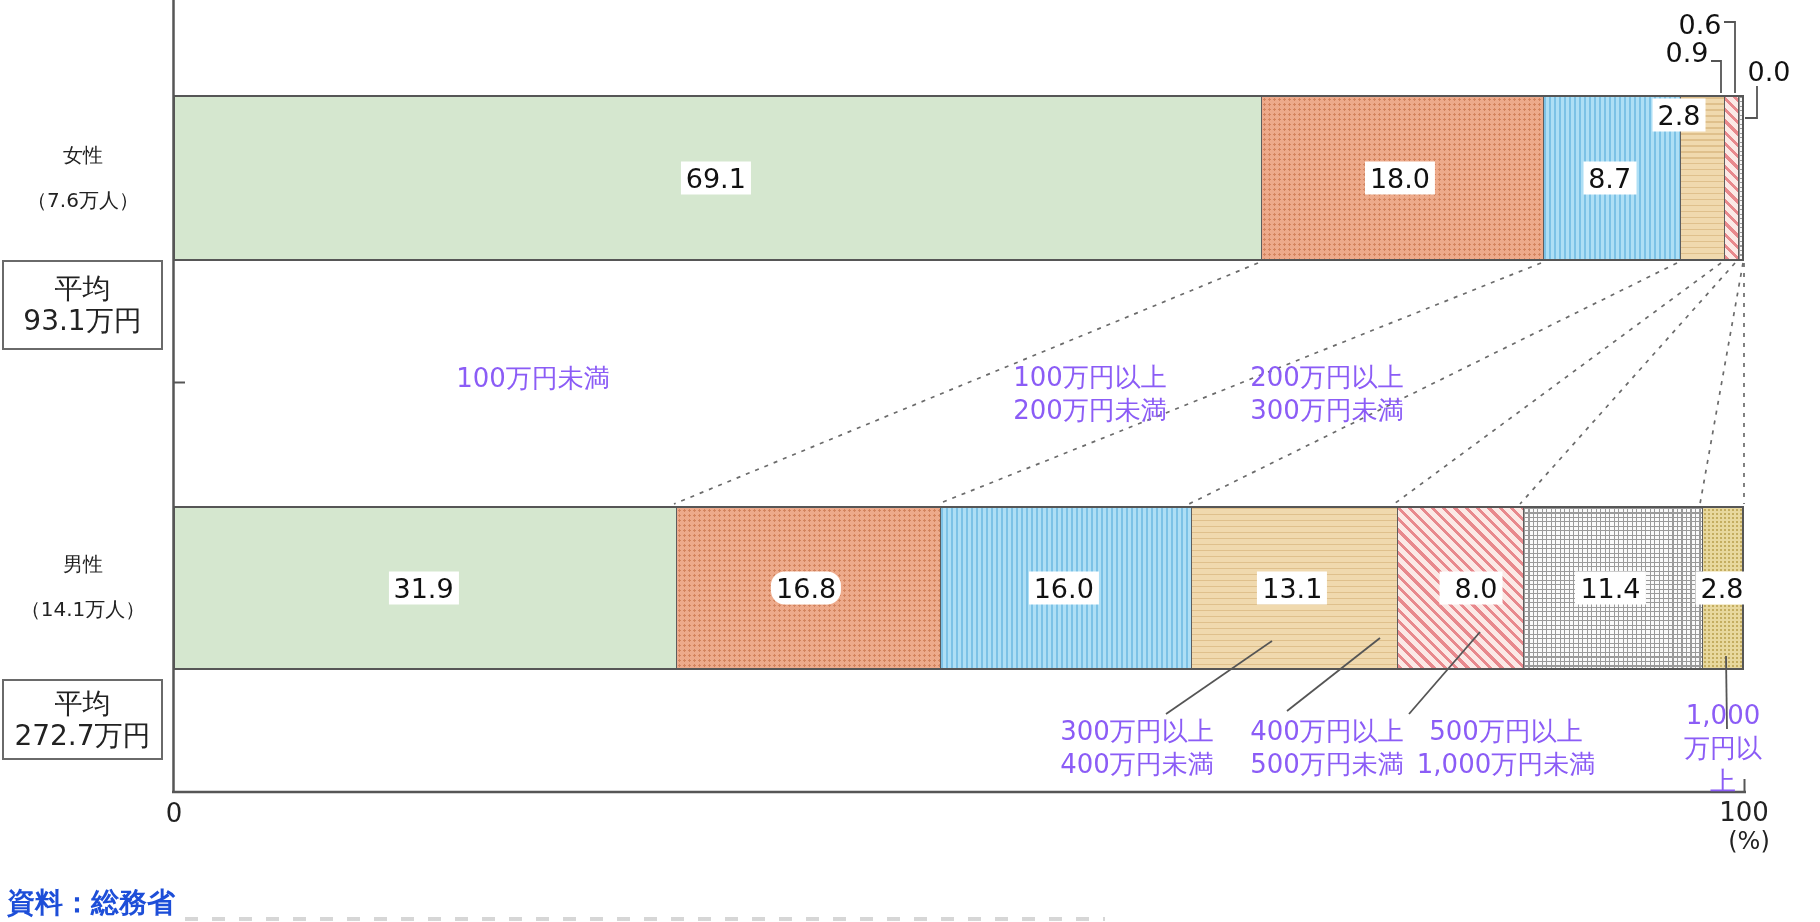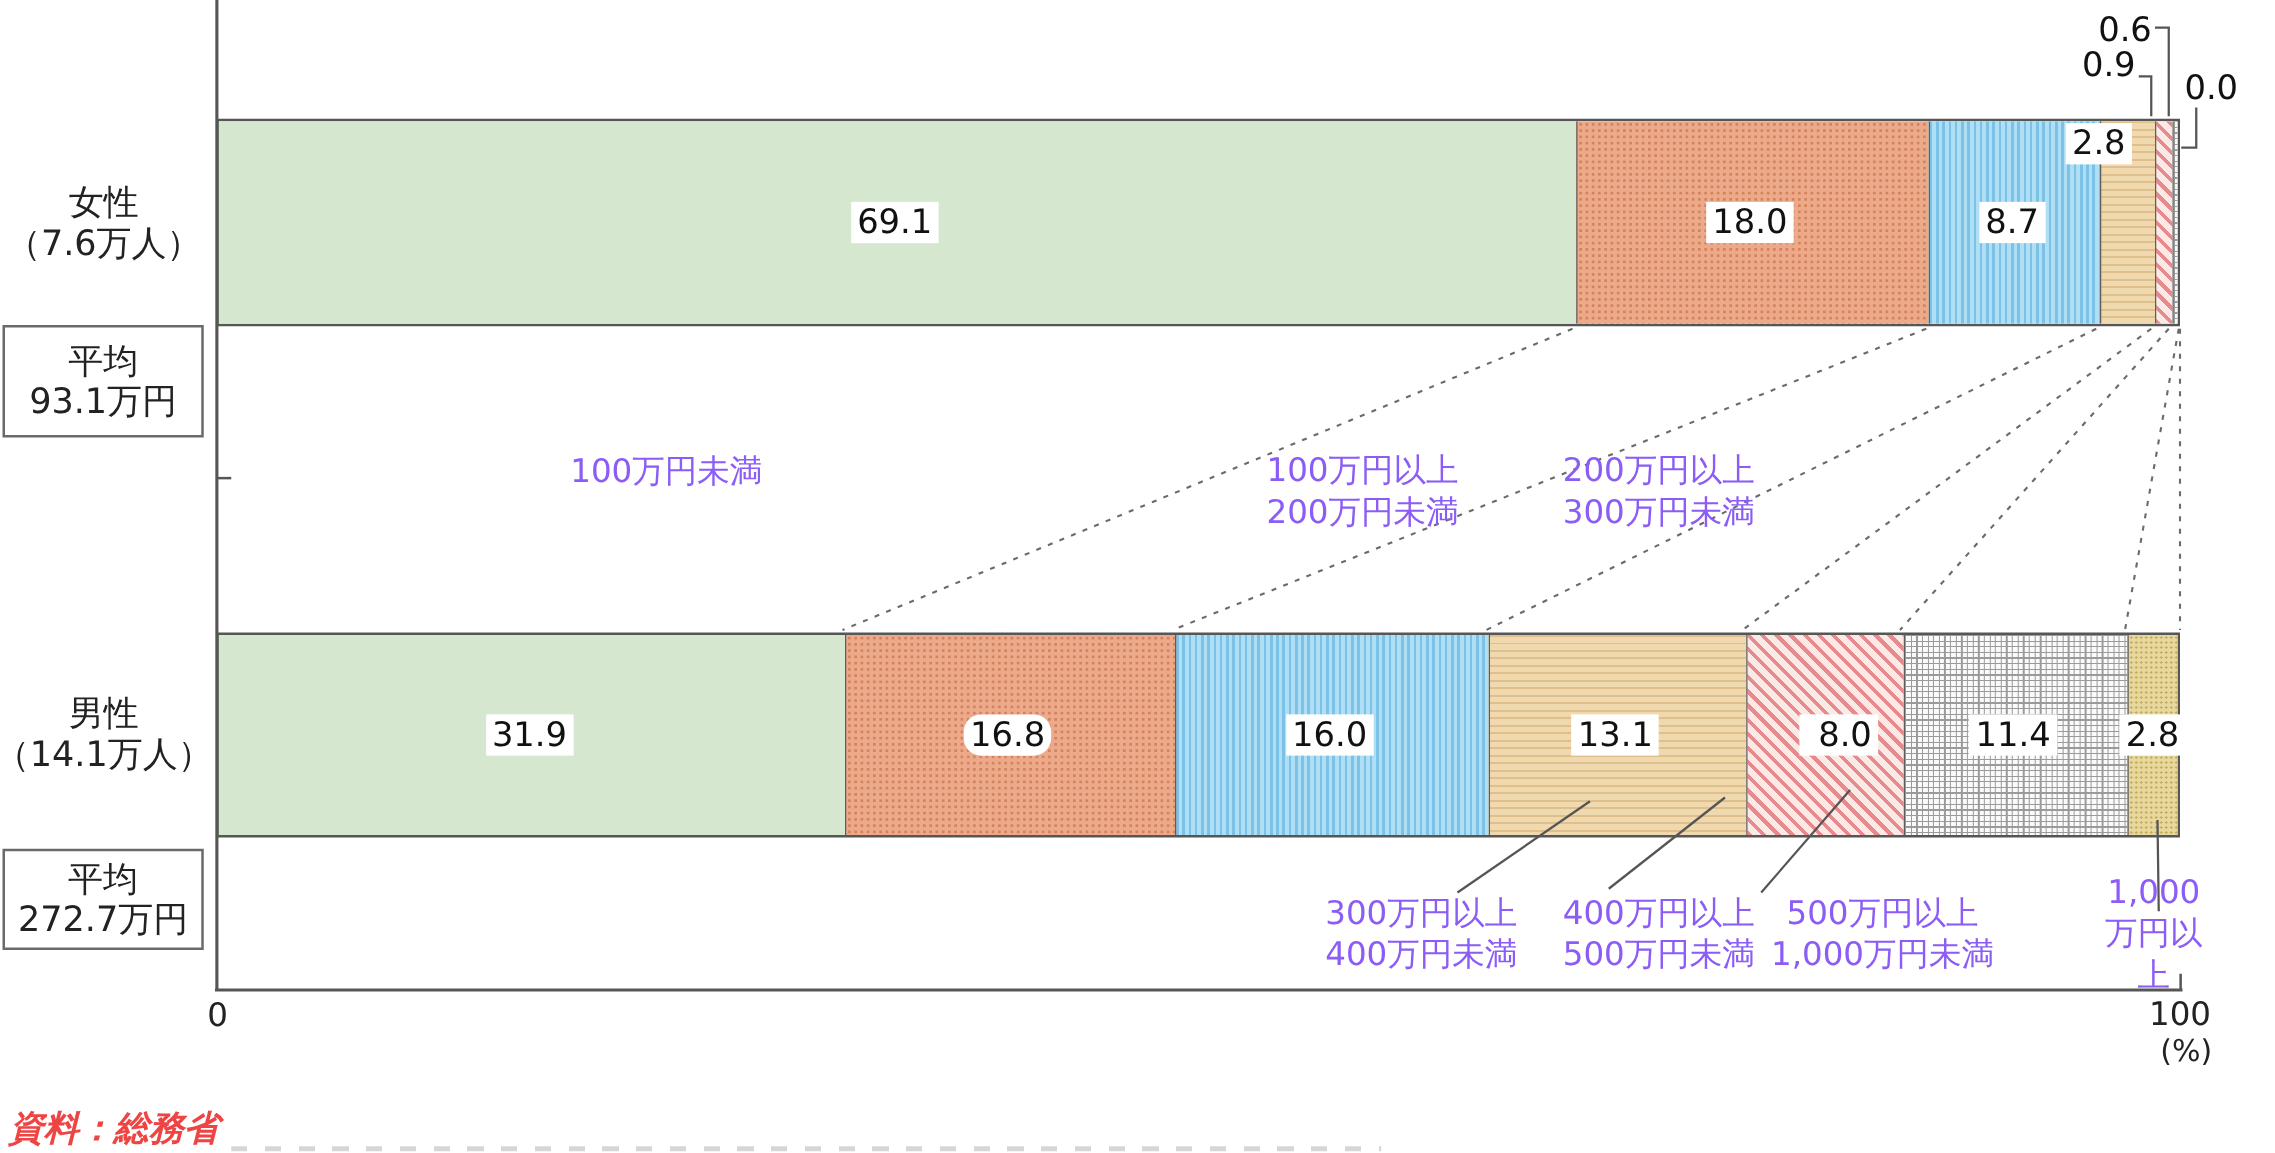--- a/index.html
+++ b/index.html
@@ -19,28 +19,28 @@
     background-image:repeating-linear-gradient(45deg,#e8898d 0 3px, transparent 3px 8px);}
   .grey-grid{background-color:#fafafa;
     background-image:repeating-linear-gradient(to right,#9a9a9a 0 1px, transparent 1px 4.5px),
                      repeating-linear-gradient(to bottom,#9a9a9a 0 1px, transparent 1px 4.5px);}
   .khaki-diamond{background-color:#e8d89e;
     background-image:radial-gradient(#c4ad60 1px, transparent 1px);background-size:4px 4px;}
   .vlabel{position:absolute;transform:translate(-50%,-50%);background:#fff;padding:0 5px;
           font-size:27px;line-height:33px;color:#111;z-index:3;white-space:nowrap;}
   .callout{position:absolute;transform:translate(-50%,-50%);font-size:27px;color:#111;z-index:3;white-space:nowrap;}
   .cat-label{position:absolute;transform:translate(-50%,-50%);text-align:center;white-space:pre-line;
-             font-size:28px;line-height:33px;color:#222;z-index:3;}
+             font-size:20px;line-height:45px;color:#222;z-index:3;}
   .avg-box{position:absolute;border:2px solid #6a6a6a;background:#fff;display:flex;align-items:center;
            justify-content:center;text-align:center;white-space:pre-line;font-size:28px;line-height:32px;
            color:#222;box-sizing:border-box;z-index:3;}
   .blabel{position:absolute;transform:translate(-50%,-50%);text-align:center;white-space:pre-line;
           font-size:26px;line-height:33px;color:#8b5cf6;z-index:4;background:transparent;}
   .axis-label{position:absolute;transform:translate(-50%,-50%);font-size:26px;color:#222;z-index:3;}
-  .source{position:absolute;left:7px;top:884px;font-size:28px;font-weight:600;color:#ef4444;z-index:3;font-style:italic;}
+  .source{position:absolute;left:7px;top:884px;font-size:28px;font-weight:600;color:#1d4ed8;z-index:3;}
   .clip-frag{position:absolute;left:185px;top:917px;width:920px;height:4px;opacity:.55;
              background:repeating-linear-gradient(90deg,#b5b5b5 0 13px, transparent 13px 27px);z-index:2;}
   svg.overlay{position:absolute;left:0;top:0;z-index:2;pointer-events:none;}
 </style>
 </head>
 <body>
 
 <div class="canvas">
 
   <div class="bar" style="top:95px;height:166px;">

